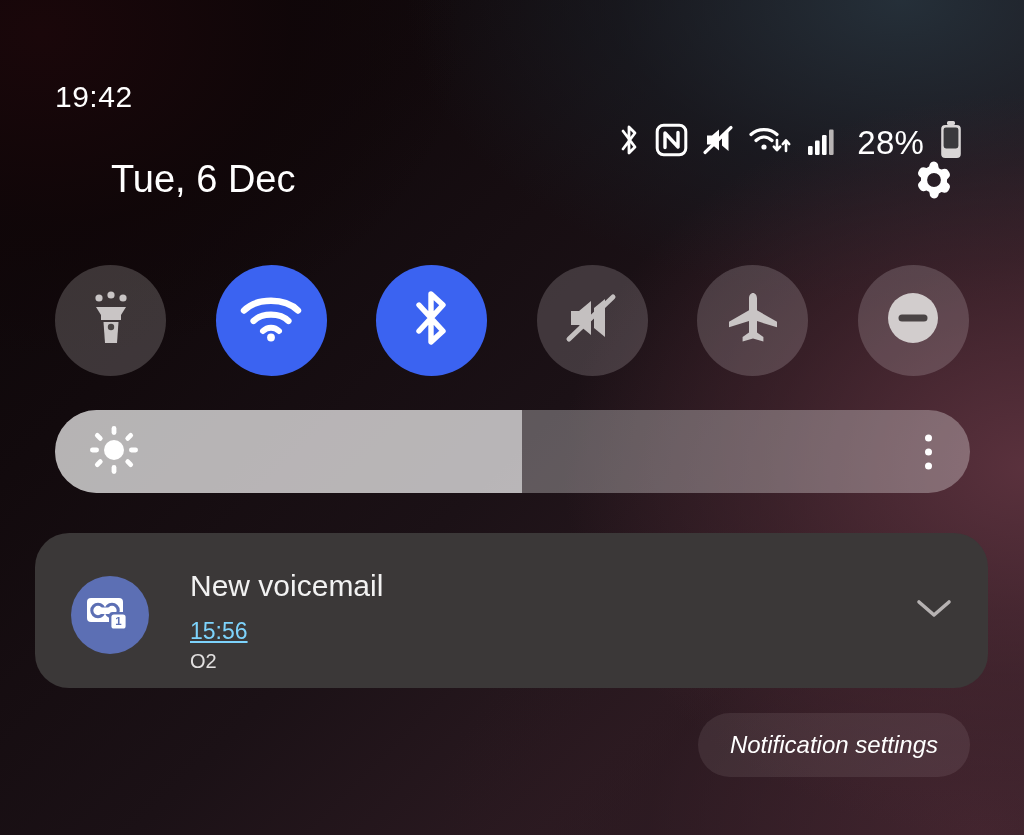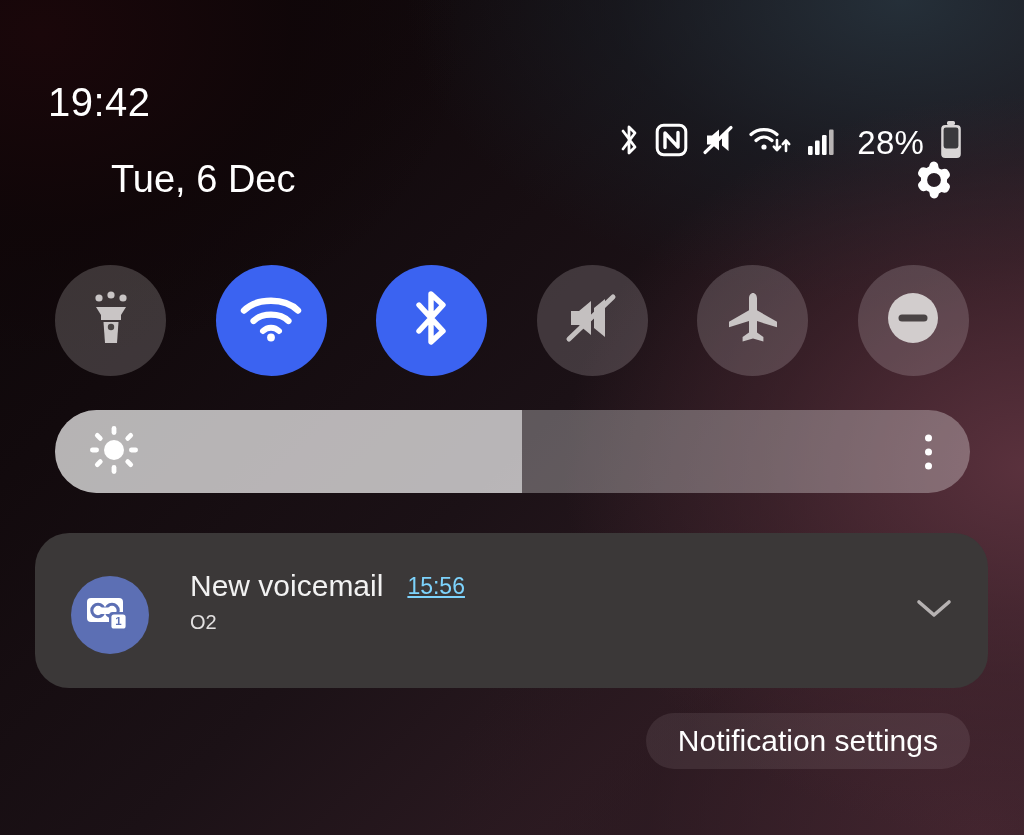--- a/index.html
+++ b/index.html
@@ -24,23 +24,23 @@
   }
 
   
   .statusbar {
     position: absolute;
     top: 0; left: 0; right: 0;
     height: 150px;
   }
   .status-time {
     position: absolute;
-    left: 48px;
+    left: 55px;
     top: 82px;
-    font-size: 40px;
+    font-size: 30px;
     color: #ffffff;
     letter-spacing: 0.5px;
     line-height: 1;
   }
   .status-icons {
     position: absolute;
     right: 60px;
     top: 78px;
     display: flex;
     align-items: center;
@@ -176,22 +176,23 @@
     justify-content: center;
   }
   .notif-text {
     position: absolute;
     left: 155px;
     top: 35px;
     right: 100px;
   }
   .notif-line1 {
     display: flex;
-    align-items: center;
-    gap: 24px;
+    align-items: flex-start;
+    gap: 16px;
+    flex-direction: column;
   }
   .notif-title {
     font-size: 30px;
     color: #f2f2f2;
     line-height: 1.2;
   }
   .notif-time {
     font-size: 23px;
     color: #7dd3fc;
     line-height: 1;
@@ -219,29 +220,30 @@
   
   .actions {
     position: absolute;
     right: 54px;
     top: 713px;
     display: flex;
     align-items: center;
     gap: 17px;
   }
   .pill {
-    height: 56px;
+    height: 64px;
     border-radius: 32px;
     display: flex;
     align-items: center;
     justify-content: center;
     padding: 0 32px;
-    font-size: 30px;
+    font-size: 24px;
     cursor: pointer;
     white-space: nowrap;
+    font-style: italic;
   }
   .pill.primary {
     background: rgba(255,240,240,0.085);
     color: #ffffff;
   }
   .pill.secondary {
     background: rgba(255,240,240,0.065);
     color: #8e8388;
     padding: 0 28px;
   }

